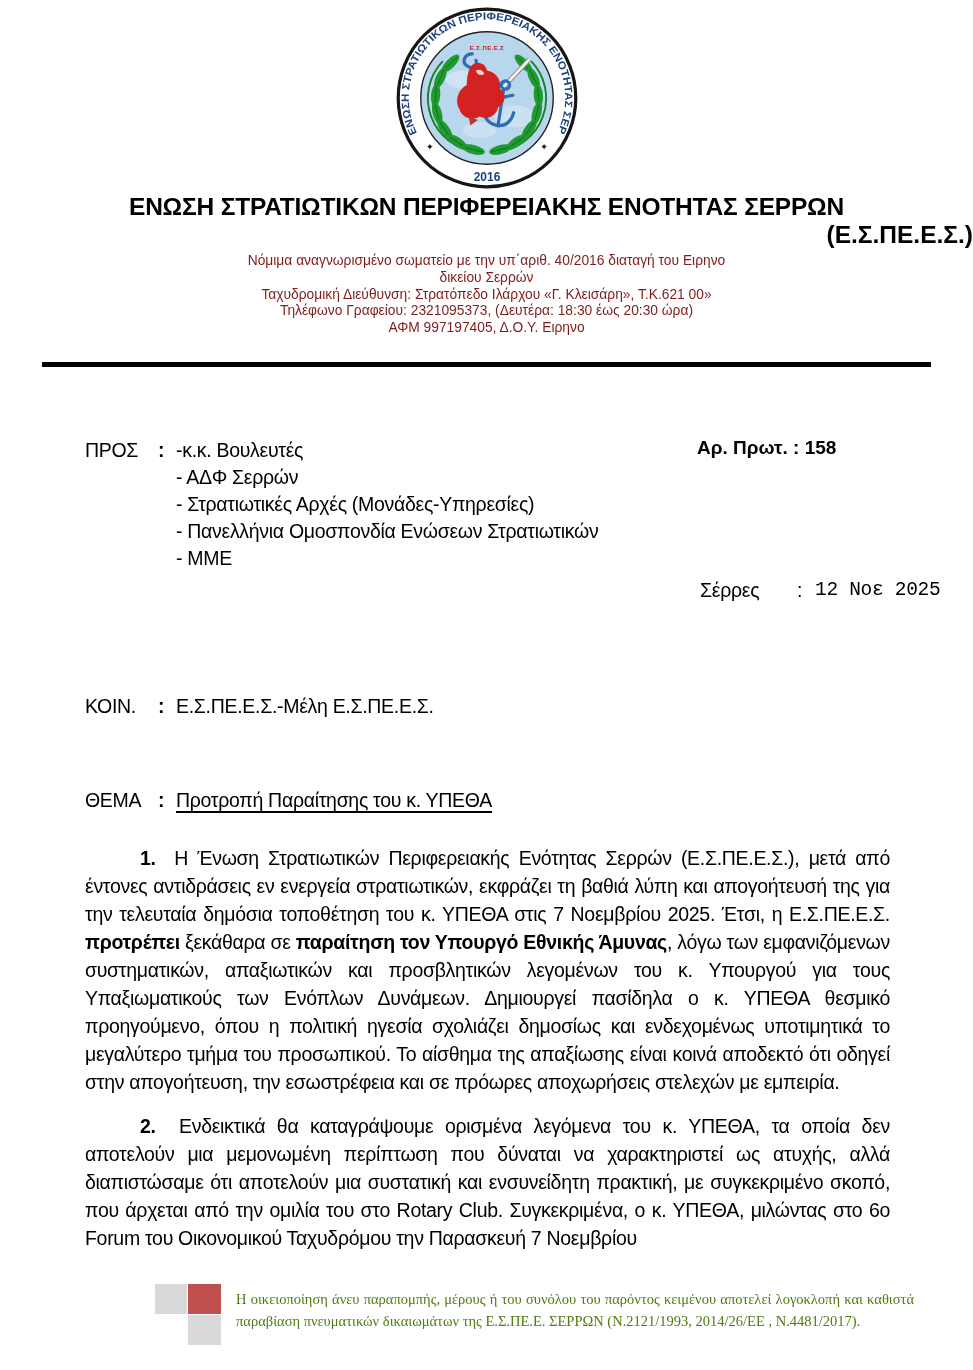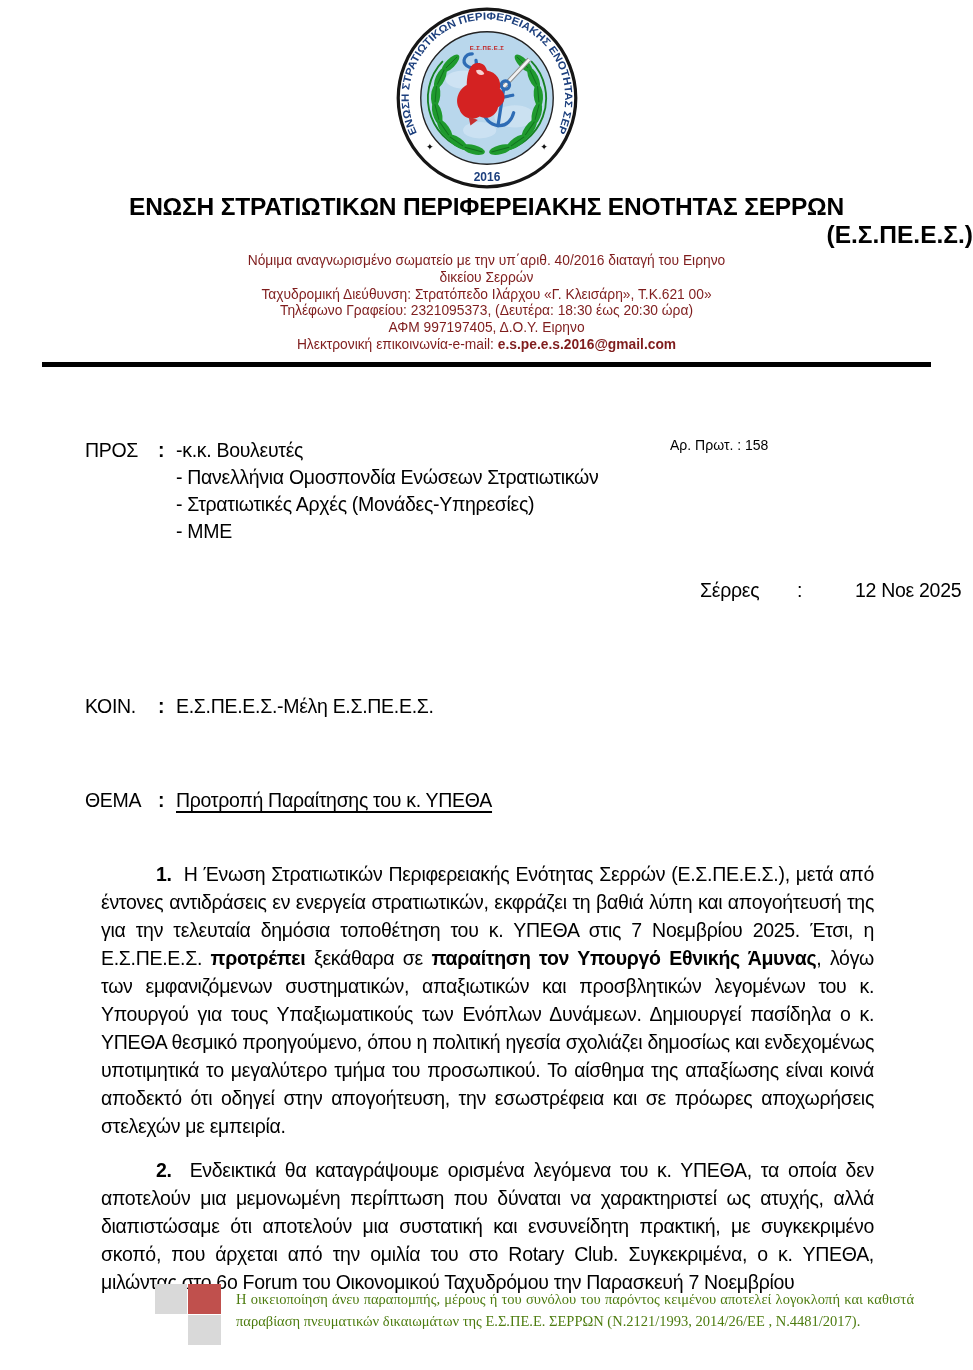--- a/index.html
+++ b/index.html
@@ -17,32 +17,32 @@
   .org-details{position:absolute;top:253px;left:0;width:100%;text-align:center;
     font-size:13.8px;line-height:16.8px;color:#7f1d1d;}
   .org-details b{font-weight:bold;}
   .rule{position:absolute;top:362px;left:42px;width:889px;height:5px;background:#000;}
   
   .meta-row{position:absolute;left:0;width:100%;font-size:19.5px;line-height:27px;letter-spacing:-0.3px;}
   .meta-label{position:absolute;left:85px;top:0;font-weight:normal;}
   .meta-colon{position:absolute;left:158px;top:0;font-weight:bold;}
   .meta-content{position:absolute;left:176px;top:0;}
   .pros-row{top:437px;}
-  .protocol{position:absolute;left:670px;top:437px;font-size:14px;}
+  .protocol{position:absolute;left:697px;top:437px;font-size:19px;font-weight:bold;}
   .city-date{top:577px;}
   .city{position:absolute;left:700px;top:0;}
   .date-colon{position:absolute;left:797px;top:0;}
-  .date{position:absolute;left:855px;top:0;}
+  .date{position:absolute;left:815px;top:0;font-family:Liberation Mono, monospace;}
   .koin-row{top:693px;}
   .thema-row{top:787px;}
   .thema-value{text-decoration:underline;text-underline-offset:4px;text-decoration-thickness:1.5px;}
   
   .body-text{position:absolute;top:844px;left:85px;width:805px;
     font-size:19.5px;line-height:28px;letter-spacing:-0.3px;text-align:justify;}
-  .body-text p{margin:16px;text-indent:55px;}
+  .body-text p{margin:0;text-indent:55px;}
   .body-text p + p{margin-top:16px;}
   .pnum{font-weight:bold;}
   .bold-seg{font-weight:bold;}
   
   .footer-squares{position:absolute;left:155px;top:1284px;display:grid;
     grid-template-columns:32px 33px;grid-auto-rows:30px;gap:1px;}
   .sq{width:100%;height:100%;}
   .sq-gray{background:#d9d9d9;}
   .sq-red{background:#c0504d;}
   .sq-empty{background:transparent;}
@@ -121,32 +121,32 @@
 
   <div class="org-title">ΕΝΩΣΗ ΣΤΡΑΤΙΩΤΙΚΩΝ ΠΕΡΙΦΕΡΕΙΑΚΗΣ ΕΝΟΤΗΤΑΣ ΣΕΡΡΩΝ</div>
   <div class="org-subtitle">(Ε.Σ.ΠΕ.Ε.Σ.)</div>
 
   <div class="org-details">
     <div>Νόμιμα αναγνωρισμένο σωματείο με την υπ΄αριθ. 40/2016 διαταγή του Ειρηνο</div>
     <div>δικείου Σερρών</div>
     <div>Ταχυδρομική Διεύθυνση: Στρατόπεδο Ιλάρχου «Γ. Κλεισάρη», Τ.Κ.621 00»</div>
     <div>Τηλέφωνο Γραφείου: 2321095373, (Δευτέρα: 18:30 έως 20:30 ώρα)</div>
     <div>ΑΦΜ 997197405, Δ.Ο.Υ. Ειρηνο</div>
-    <div><span>Ηλεκτρονική επικοινωνία-e-mail: </span><b>e.s.pe.e.s.2016@gmail.com</b></div>
   </div>
 
   <div class="rule"></div>
 
   <div class="meta-row pros-row">
     <span class="meta-label">ΠΡΟΣ</span>
     <span class="meta-colon">:</span>
     <div class="meta-content">
       <div>-κ.κ. Βουλευτές</div>
+      <div>- ΑΔΦ Σερρών</div>
+      <div>- Στρατιωτικές Αρχές (Μονάδες-Υπηρεσίες)</div>
       <div>- Πανελλήνια Ομοσπονδία Ενώσεων Στρατιωτικών</div>
-      <div>- Στρατιωτικές Αρχές (Μονάδες-Υπηρεσίες)</div>
       <div>- ΜΜΕ</div>
     </div>
   </div>
 
   <div class="protocol">Αρ. Πρωτ. : 158</div>
 
   <div class="meta-row city-date">
     <span class="city">Σέρρες</span>
     <span class="date-colon">:</span>
     <span class="date">12 Νοε 2025</span>

